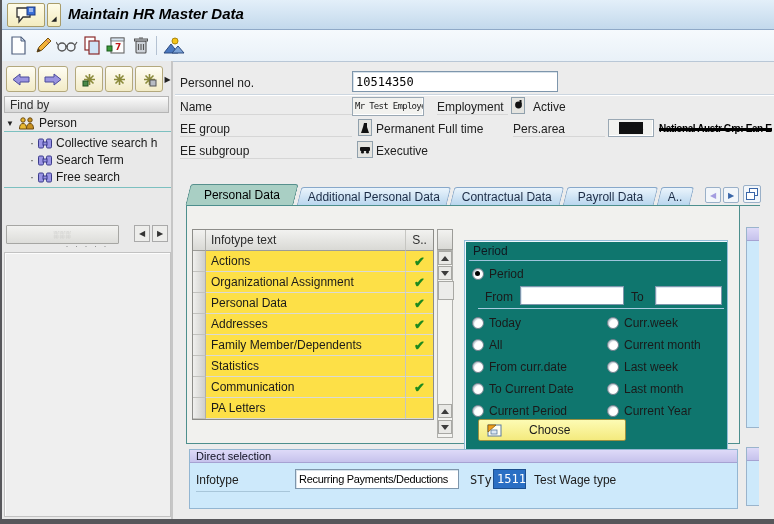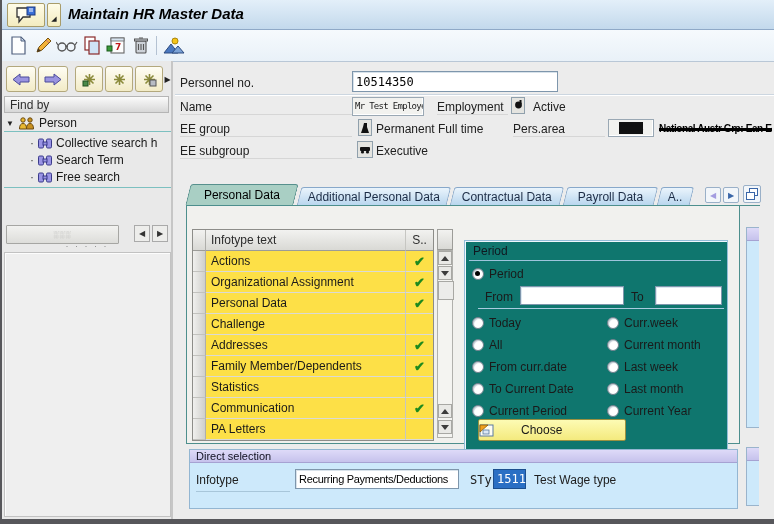--- a/index.html
+++ b/index.html
@@ -82,21 +82,21 @@
   
   .period{left:464px;top:224px;width:264px;height:214px;background:#0f766e;border:1px solid #93bcd8;box-shadow:inset 1px 1px 0 #eef7fd;box-sizing:border-box;margin-top:16px;}
   .ptitle{position:absolute;left:8px;top:3px;color:#101820;}
   .ptitle-line{position:absolute;left:4px;top:19px;width:252px;height:1px;background:#9dc4dc;}
   .prow{position:absolute;display:flex;align-items:center;gap:5px;white-space:nowrap;}
   .radio{width:12px;height:12px;border-radius:50%;background:#fff;border:1px solid #6f7f8c;box-sizing:border-box;box-shadow:inset 1px 1px 1px #c2ccd4;flex:none;}
   .radio.sel::after{content:'';display:block;width:5px;height:5px;margin:2px;border-radius:50%;background:#000;}
   .pinput{position:absolute;background:#fff;border:1px solid #7e96ac;box-shadow:inset 1px 1px 0 #dce8f0;box-sizing:border-box;font-family:"DejaVu Sans Mono",monospace;font-size:12px;}
   .pline{position:absolute;left:13px;top:67px;width:246px;height:1px;background:#a9cbdf;}
   .choose{position:absolute;left:13px;top:178px;width:148px;height:22px;background:linear-gradient(#fdfbb4,#f4ea7e);
-          border:1px solid #9b9140;border-radius:2px;display:flex;align-items:center;padding:0 0;gap:26px;box-sizing:border-box;font-size:12px;color:#1a1a1a;}
+          border:1px solid #9b9140;border-radius:2px;display:flex;align-items:center;padding:0 8px;gap:26px;box-sizing:border-box;font-size:12px;color:#1a1a1a;}
   
   .dsel{left:189px;top:449px;width:549px;height:60px;background:#cde9fb;border:1px solid #93b6d2;box-sizing:border-box;}
   .dsel-head{position:absolute;left:0;top:0;width:100%;height:13px;background:linear-gradient(#dedaf8,#c6c2ec);
              border-bottom:1px solid #a6a2d2;display:flex;align-items:center;padding-left:6px;box-sizing:border-box;font-size:11px;color:#101020;}
   .styval{position:absolute;background:#2a6fc4;color:#fff;border:1px solid #1c4f8e;box-sizing:border-box;
           font-family:"DejaVu Sans Mono",monospace;font-size:12px;display:flex;align-items:center;padding-left:3px;}
   
   .strip{position:absolute;left:746px;width:13px;background:#cde9fb;border:1px solid #9ab4cc;border-right:none;box-sizing:border-box;}
   .strip-head{height:12px;background:linear-gradient(#dedaf8,#c6c2ec);border-bottom:1px solid #a6a2d2;}
   .mono{font-family:"DejaVu Sans Mono",monospace;}
@@ -346,25 +346,20 @@
       <div class="txt-cell">Organizational Assignment</div>
       <div class="chk-cell">✔</div>
     </div>
     <div class="itr">
       <div class="sel-cell"></div>
       <div class="txt-cell">Personal Data</div>
       <div class="chk-cell">✔</div>
     </div>
     <div class="itr">
       <div class="sel-cell"></div>
-      <div class="txt-cell">Challenge</div>
-      <div class="chk-cell"></div>
-    </div>
-    <div class="itr">
-      <div class="sel-cell"></div>
       <div class="txt-cell">Addresses</div>
       <div class="chk-cell">✔</div>
     </div>
     <div class="itr">
       <div class="sel-cell"></div>
       <div class="txt-cell">Family Member/Dependents</div>
       <div class="chk-cell">✔</div>
     </div>
     <div class="itr">
       <div class="sel-cell"></div>

